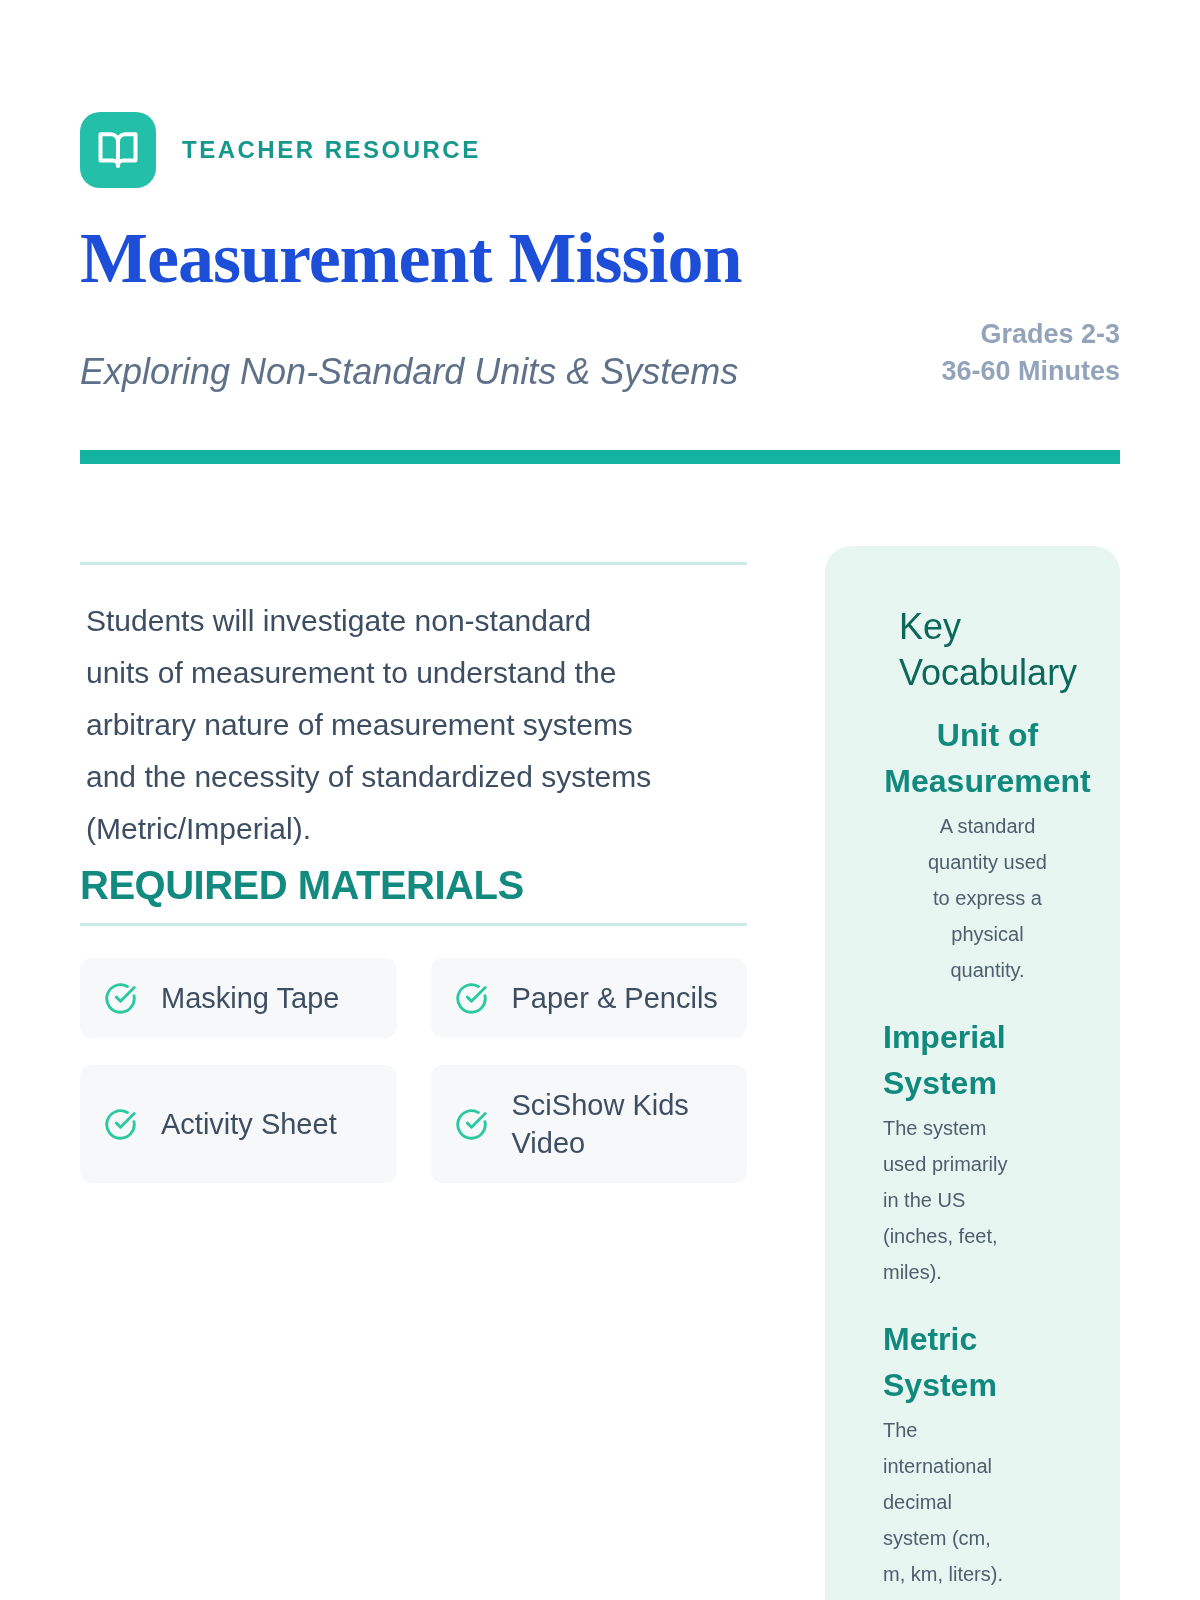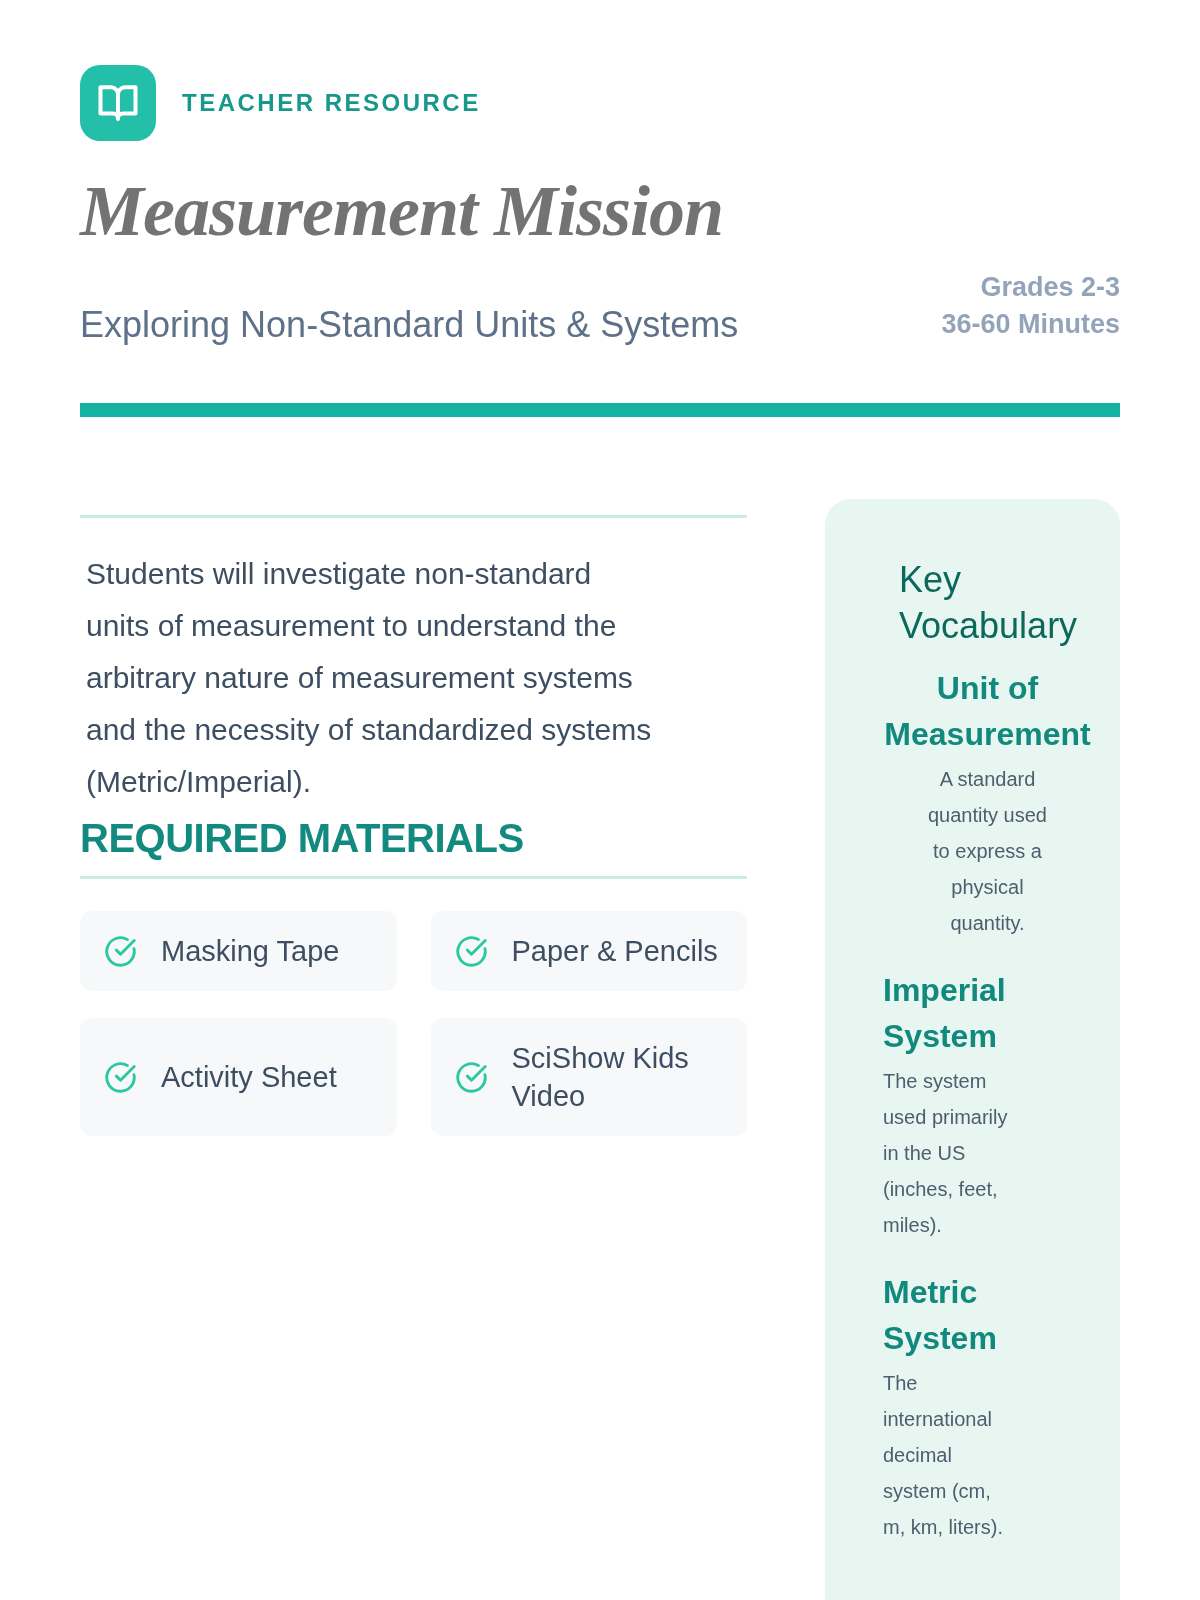--- a/index.html
+++ b/index.html
@@ -2,32 +2,32 @@
 <html><head>
 <meta charset="utf-8">
 <style>
   html, body { margin: 0; padding: 0; background: #ffffff; }
   .page {
     position: relative; width: 1200px; height: 1600px; overflow: hidden;
     background: #ffffff; box-sizing: border-box; padding: 0 80px;
     font-family: "Liberation Sans", sans-serif;
   }
   
-  .brand-row { padding-top: 65px; display: flex; align-items: center; gap: 26px; }
+  .brand-row { padding-top: 112px; display: flex; align-items: center; gap: 26px; }
   .logo {
     width: 76px; height: 76px; border-radius: 20px; background: #23bfa9;
     display: flex; align-items: center; justify-content: center; flex: none;
   }
   .badge { color: #17988c; font-weight: 700; font-size: 24px; letter-spacing: 2.5px; }
   h1.title {
     margin: 34px 0 0; font-family: "Liberation Serif", serif; font-weight: 700;
-    font-size: 72px; line-height: 1; letter-spacing: -1px; color: #737373; font-style: italic;
+    font-size: 72px; line-height: 1; letter-spacing: -1px; color: #1d4ed8;
   }
   .header-bottom { display: flex; justify-content: space-between; align-items: flex-end; margin-top: 22px; }
-  .subtitle { font-size: 36px; line-height: 1; color: #5e7189; }
+  .subtitle { font-style: italic; font-size: 36px; line-height: 1; color: #5e7189; }
   .meta { text-align: right; font-weight: 700; font-size: 27px; line-height: 37px; color: #93a4ba; }
   .rule { margin-top: 60px; height: 14px; background: #14b2a1; }
 
   
   .content { display: flex; margin-top: 82px; align-items: flex-start; }
   .main-col { width: 667px; margin-right: 78px; flex: none; }
 
   h2.section-heading {
     margin: 8px 0 0; font-size: 40px; line-height: 44px; font-weight: 700;
     letter-spacing: -0.5px; color: #138a7f;

